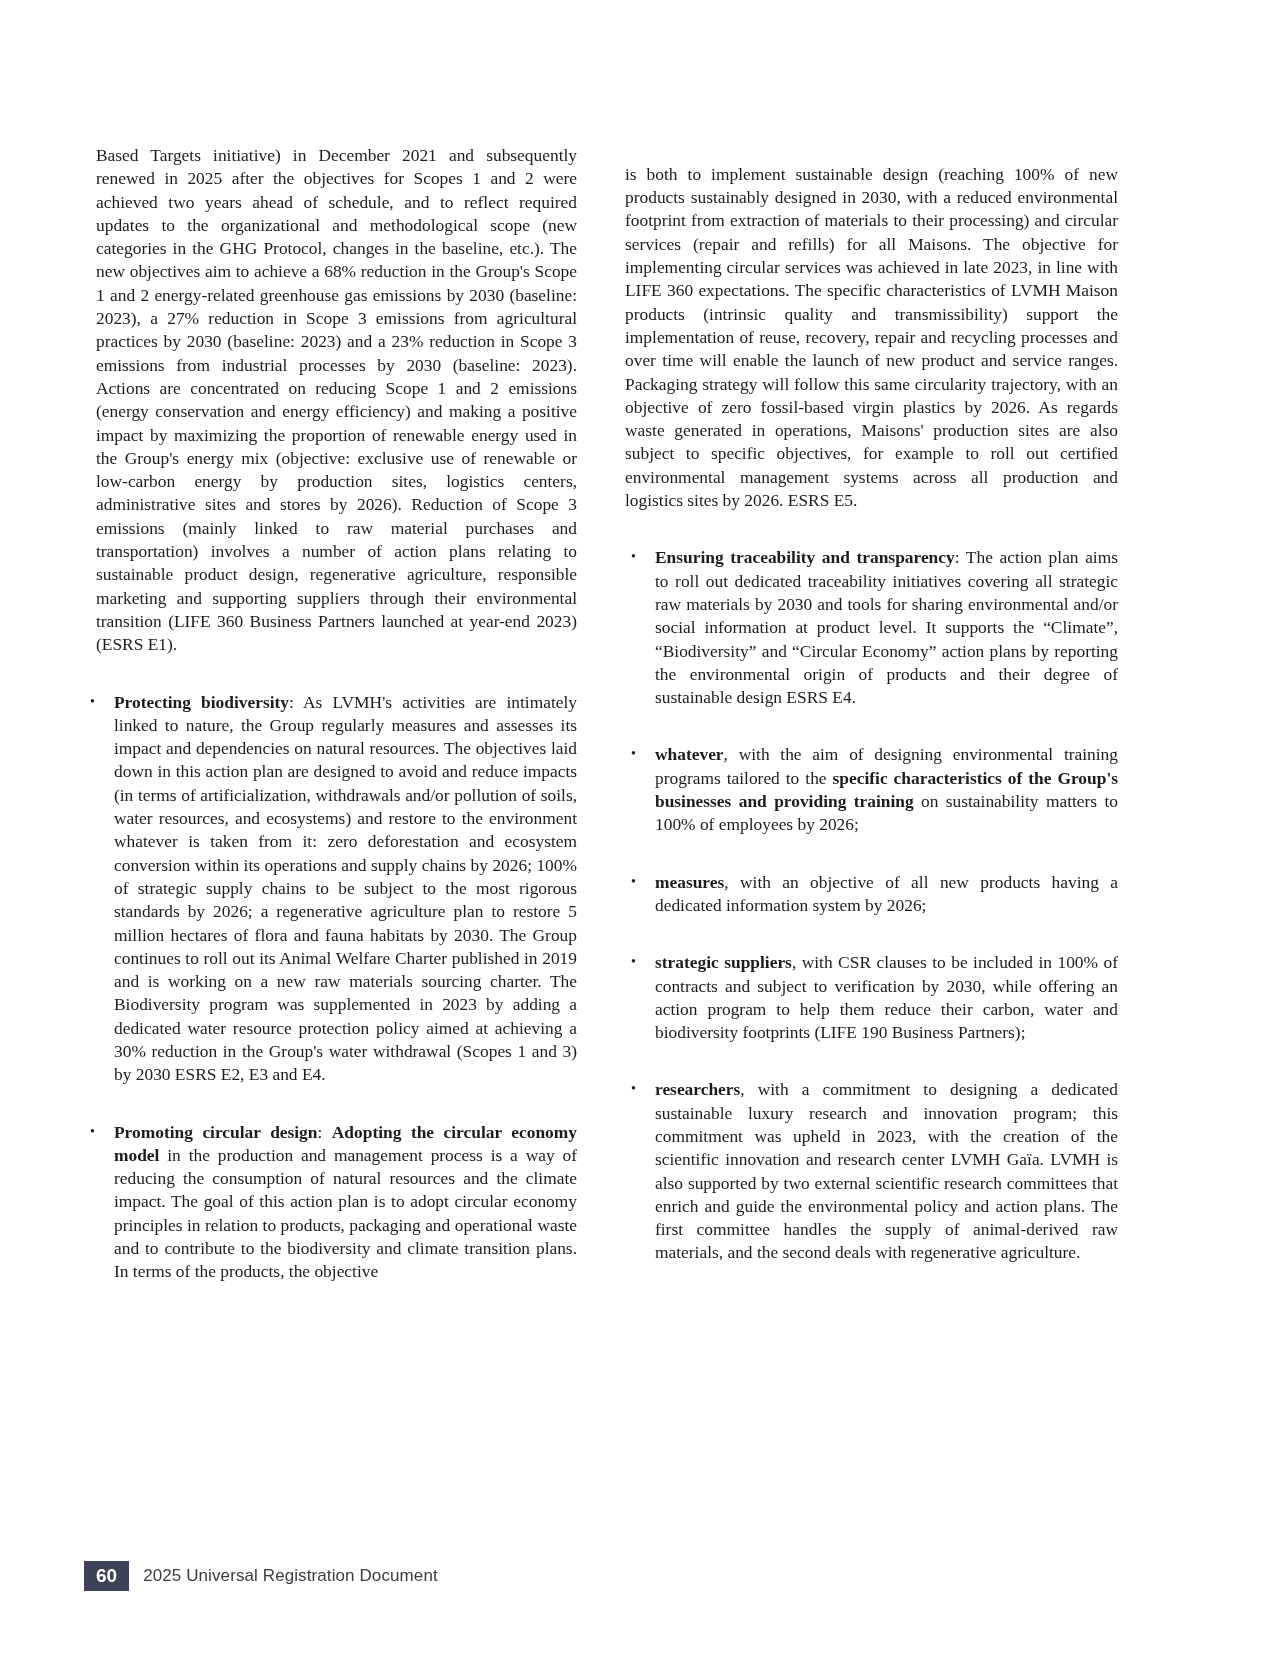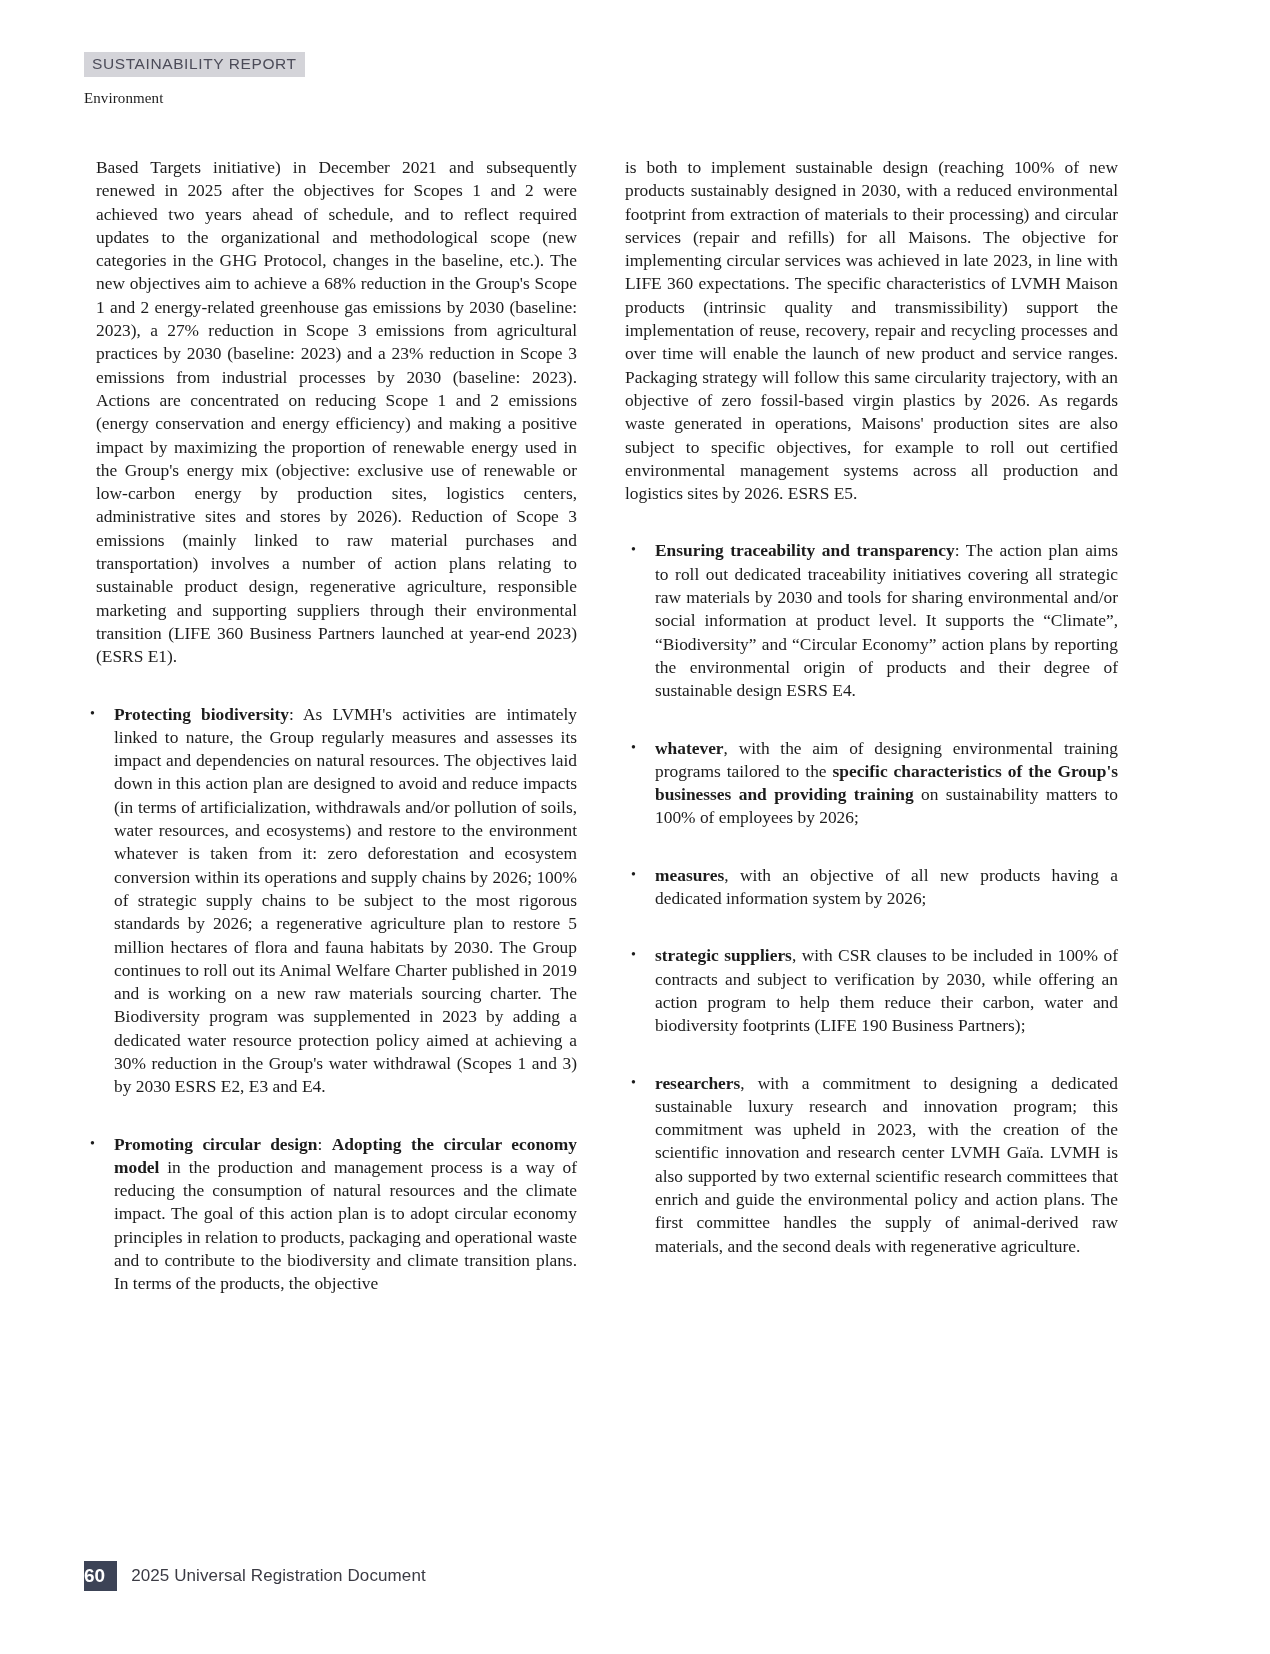--- a/index.html
+++ b/index.html
@@ -42,24 +42,25 @@
     font-family: "Liberation Serif", serif;
     font-size: 15px;
     color: #1c1c1c;
     letter-spacing: 0.1px;
   }
 
   
   .columns {
     position: absolute;
     left: 84px;
-    top: 156px;
+    top: 144px;
     width: 1034px;
     display: flex;
     gap: 48px;
+    align-items: center;
   }
   .col {
     width: 493px;
   }
 
   p.body {
     margin: 0;
     text-align: justify;
     font-size: 17.4px;
     line-height: 23.3px;
@@ -99,40 +100,36 @@
     bottom: 63px;
     display: flex;
     align-items: center;
   }
   .page-number {
     background: #3c4356;
     color: #ffffff;
     font-family: "Liberation Sans", sans-serif;
     font-weight: bold;
     font-size: 19px;
-    padding: 5px 12px 6px 0;
+    padding: 5px 12px 6px 12px;
     line-height: 1;
   }
   .footer-text {
     margin-left: 14px;
     font-family: "Liberation Sans", sans-serif;
     font-size: 17px;
     color: #3b3b44;
     letter-spacing: 0.1px;
   }
 </style>
 </head>
 <body>
 
 <div class="page">
 
-  <div class="header">
-    <div class="running-head">SUSTAINABILITY REPORT</div>
-    <div class="section-label">Environment</div>
-  </div>
 
   <div class="columns">
 
     <div class="col">
 
       <p class="body indent">Based Targets initiative) in December 2021 and subsequently renewed in 2025 after the objectives for Scopes 1 and 2 were achieved two years ahead of schedule, and to reflect required updates to the organizational and methodological scope (new categories in the GHG Protocol, changes in the baseline, etc.). The new objectives aim to achieve a 68% reduction in the Group's Scope 1 and 2 energy-related greenhouse gas emissions by 2030 (baseline: 2023), a 27% reduction in Scope 3 emissions from agricultural practices by 2030 (baseline: 2023) and a 23% reduction in Scope 3 emissions from industrial processes by 2030 (baseline: 2023). Actions are concentrated on reducing Scope 1 and 2 emissions (energy conservation and energy efficiency) and making a positive impact by maximizing the proportion of renewable energy used in the Group's energy mix (objective: exclusive use of renewable or low-carbon energy by production sites, logistics centers, administrative sites and stores by 2026). Reduction of Scope 3 emissions (mainly linked to raw material purchases and transportation) involves a number of action plans relating to sustainable product design, regenerative agriculture, responsible marketing and supporting suppliers through their environmental transition (LIFE 360 Business Partners launched at year-end 2023) (ESRS E1).</p>
 
       <ul class="bullets">
 
         <li class="bullet">

